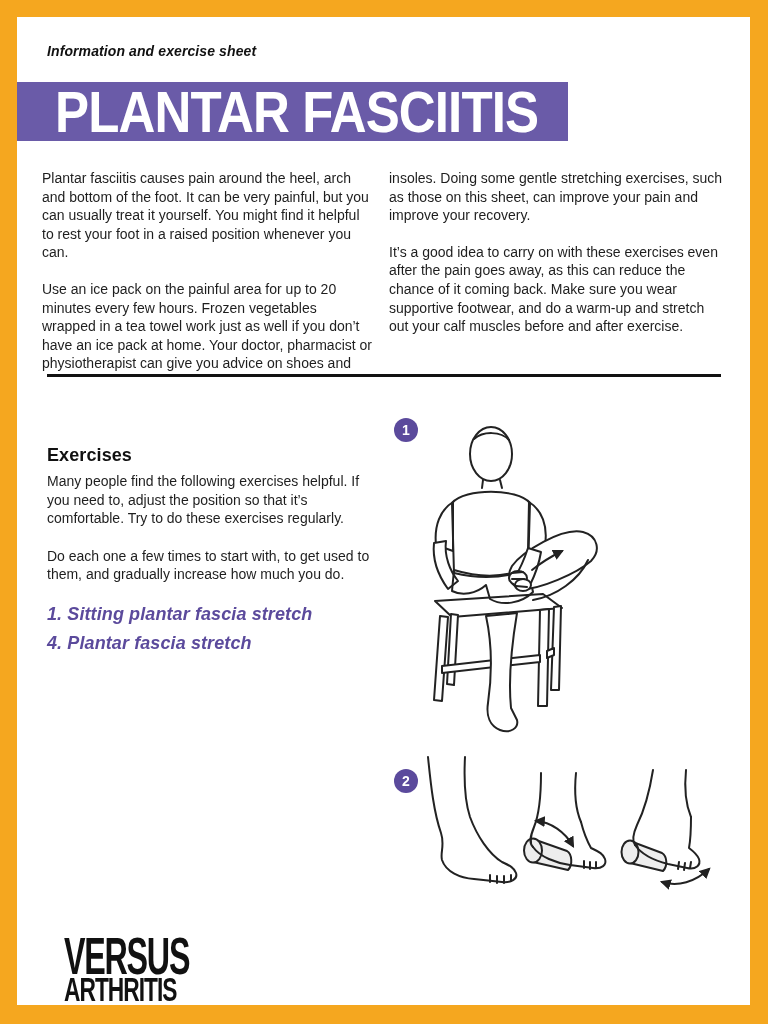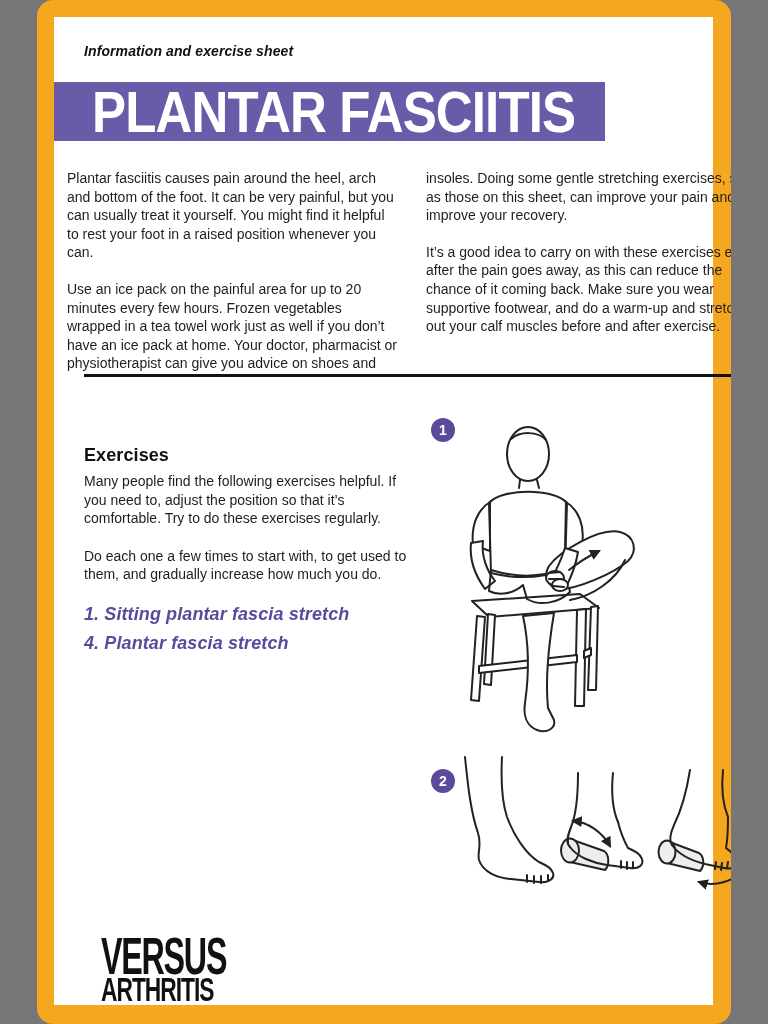--- a/index.html
+++ b/index.html
@@ -12,25 +12,24 @@
     --ink:#1E1E1E;
   }
   html,body{margin:0;padding:0;}
   body{
     font-family:"Liberation Sans", sans-serif;
     color:var(--ink);
     background:#777;
   }
   .page{
     position:relative;
-    width:694px;height:1024px;
+    width:768px;height:1024px;
     background:var(--frame-yellow);
     margin:0 auto;
     overflow:hidden;
-    border-radius:16px;
   }
   .sheet{
     position:absolute;
     left:17px; top:17px; right:18px; bottom:19px;
     background:#ffffff;
   }
   .eyebrow{
     position:absolute; left:47px; top:43px;
     font-size:14px; font-weight:bold; font-style:italic;
     color:#111; letter-spacing:.1px;
@@ -51,21 +50,21 @@
     transform:scaleX(.88);
     transform-origin:left center;
     white-space:nowrap;
     line-height:1;
   }
   .col{
     position:absolute; top:169px;
     font-size:14px; line-height:1.33;
   }
   .col p{margin:0 0 18px 0;}
-  .col-left{left:30px; width:332px;}
+  .col-left{left:42px; width:332px;}
   .col-right{left:389px; width:334px;}
   .divider{
     position:absolute; left:47px; top:374px;
     width:674px; height:3px; background:#111;
   }
   .exercises{
     position:absolute; left:47px; top:396px; width:336px;
     font-size:14px; line-height:1.33;margin-top:48px;
   }
   .exercises h2{

